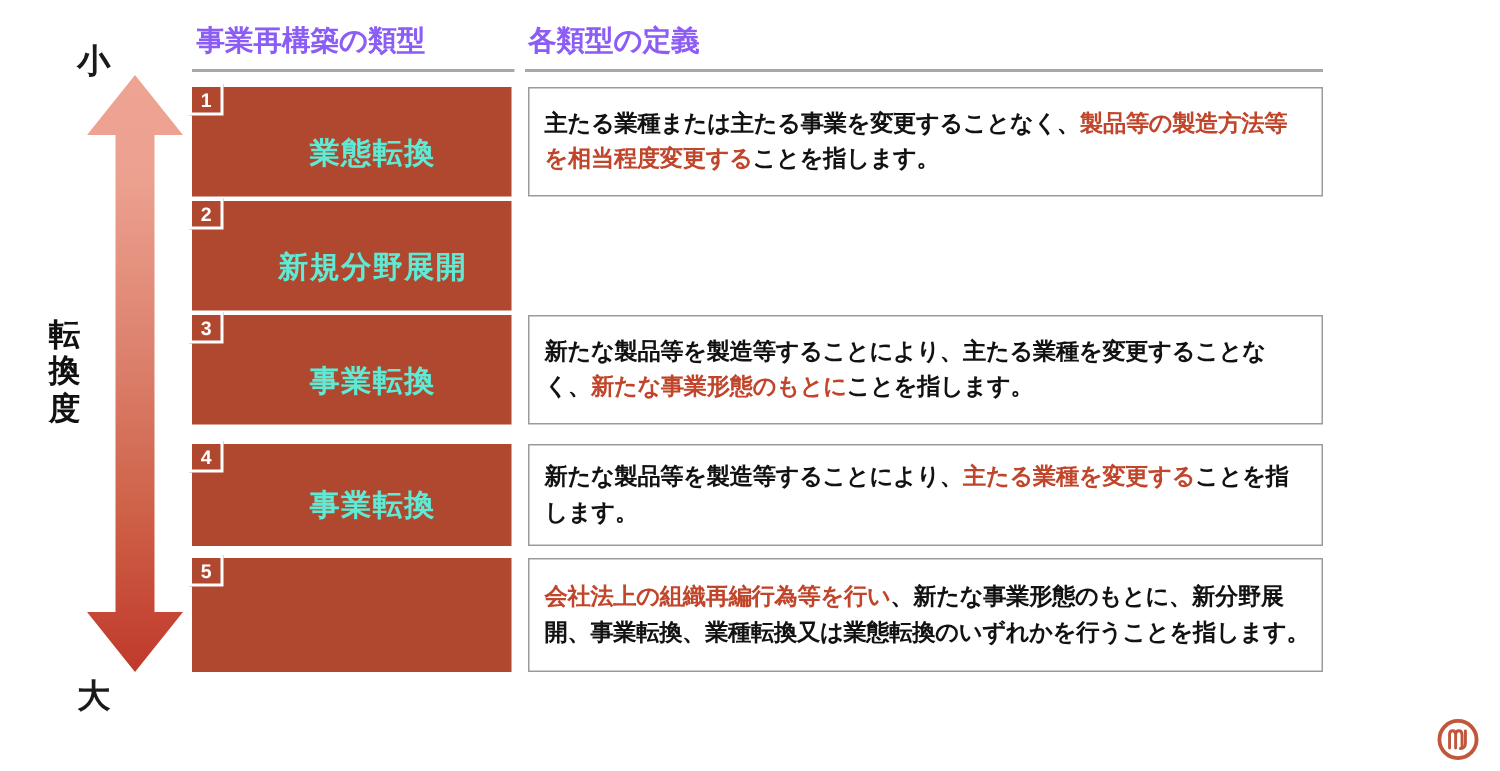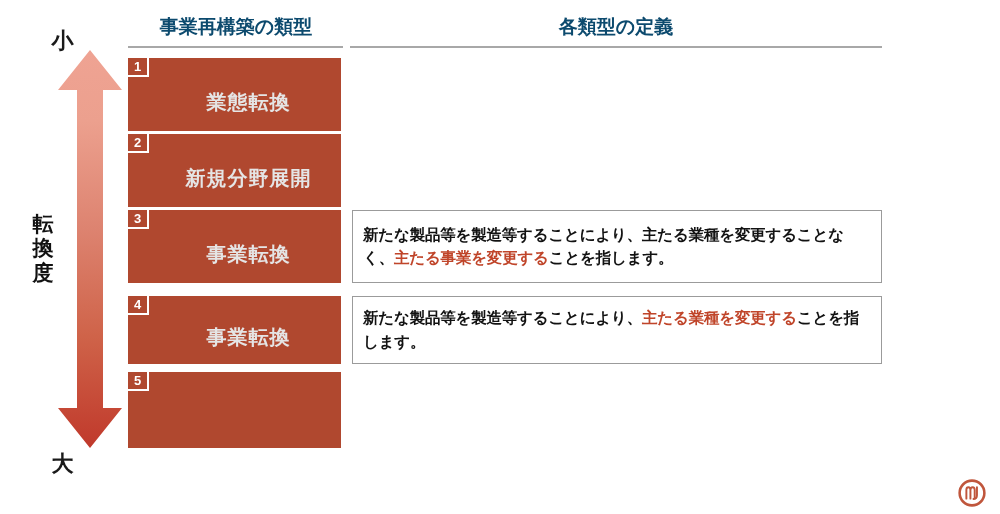--- a/index.html
+++ b/index.html
@@ -43,24 +43,23 @@
     font-size:21px;
     font-weight:bold;
     color:#111111;
     line-height:1.16;
   }
   #axis-label span{display:block;}
 
   
   .col-head{
     position:absolute;
-    text-align:center;
     font-size:19px;
     font-weight:bold;
-    color:#0c4a6e;
+    color:#8b5cf6;
     top:14px;
   }
   #head-type{ left:131px; width:210px; }
   #head-def { left:352px; width:528px; }
 
   .head-rule{
     position:absolute;
     height:0;
     border-top:2px solid #a8a8a8;
     top:46px;
@@ -102,21 +101,21 @@
     text-align:center;
     box-sizing:content-box;
   }
   .type-label{
     position:absolute;
     left:0; right:0;
     top:50%;
     transform:translateY(-50%);
     margin-top:7px;
     text-align:center;
-    color:#e5e5e5;
+    color:#5eead4;
     font-size:20px;
     font-weight:bold;
     letter-spacing:1px;
     padding-left:28px;
   }
 
   .def-box{
     position:absolute;
     left:224px; top:0;
     width:530px;
@@ -182,48 +181,54 @@
 
 <div class="col-head" id="head-def">各類型の定義</div>
 <div class="head-rule" id="rule-def"></div>
 
 <div id="rows">
     <div class="row" style="top: 58px; height: 73px;">
       <div class="type-box">
         <div class="type-num">1</div>
         <div class="type-label">業態転換</div>
       </div>
+      <div class="def-box">
+        <div class="def-text"><span>主たる業種または主たる事業を変更することなく、</span><em>製品等の製造方法等を相当程度変更する</em><span>ことを指します。</span></div>
+      </div>
     </div>
     <div class="row" style="top: 134px; height: 73px;">
       <div class="type-box">
         <div class="type-num">2</div>
         <div class="type-label">新規分野展開</div>
       </div>
     </div>
     <div class="row" style="top: 210px; height: 73px;">
       <div class="type-box">
         <div class="type-num">3</div>
         <div class="type-label">事業転換</div>
       </div>
       <div class="def-box">
-        <div class="def-text"><span>新たな製品等を製造等することにより、主たる業種を変更することなく、</span><em>主たる事業を変更する</em><span>ことを指します。</span></div>
+        <div class="def-text"><span>新たな製品等を製造等することにより、主たる業種を変更することなく、</span><em>新たな事業形態のもとに</em><span>ことを指します。</span></div>
       </div>
     </div>
     <div class="row" style="top: 296px; height: 68px;">
       <div class="type-box">
         <div class="type-num">4</div>
         <div class="type-label">事業転換</div>
       </div>
       <div class="def-box">
         <div class="def-text"><span>新たな製品等を製造等することにより、</span><em>主たる業種を変更する</em><span>ことを指します。</span></div>
       </div>
     </div>
     <div class="row" style="top: 372px; height: 76px;">
       <div class="type-box">
         <div class="type-num">5</div>
+      </div>
+      <div class="def-box">
+        <div class="def-text"><em>会社法上の組織再編行為等を行い</em><span>、新たな事業形態のもとに、新分野展開、事業転換、業種転換又は業態転換のいずれかを行うことを指します。</span></div>
       </div>
     </div>
   </div>
 
 <svg id="logo" viewBox="0 0 40 40">
   <circle cx="20" cy="20" r="16.5" fill="none" stroke="#c0563c" stroke-width="3.4"></circle>
   <path d="M12.5 27.5 L12.5 15.5 Q12.5 12.2 15.2 12.2 Q17.9 12.2 17.9 15.8 L17.9 27.5
            M17.9 16.2 Q17.9 12.2 20.9 12.2 Q23.6 12.2 23.6 16.0 L23.6 27.5" fill="none" stroke="#c0563c" stroke-width="2.6" stroke-linecap="round" stroke-linejoin="round"></path>
   <path d="M26.6 12.4 L26.6 23.0 Q26.6 27.8 22.0 28.0" fill="none" stroke="#c0563c" stroke-width="2.6" stroke-linecap="round"></path>
 </svg>

